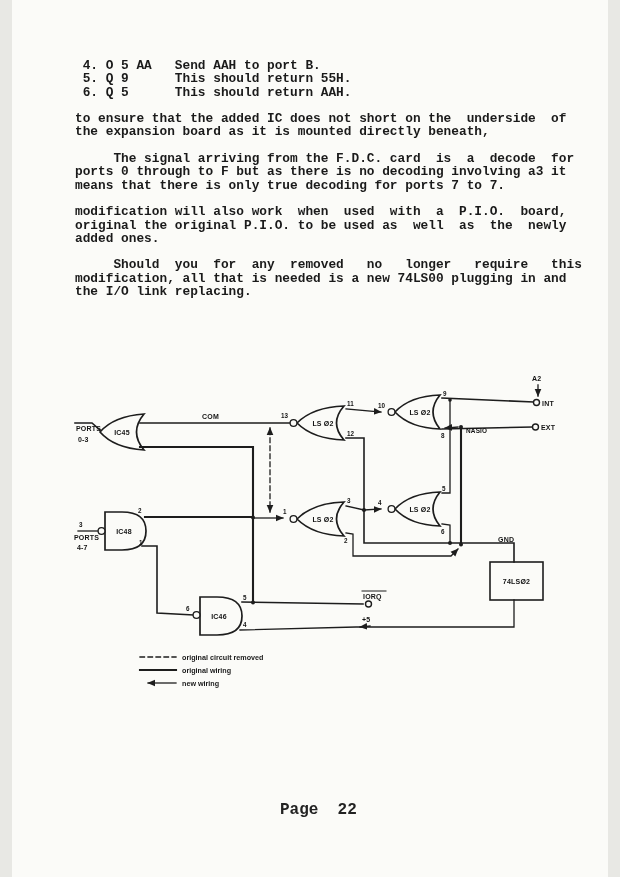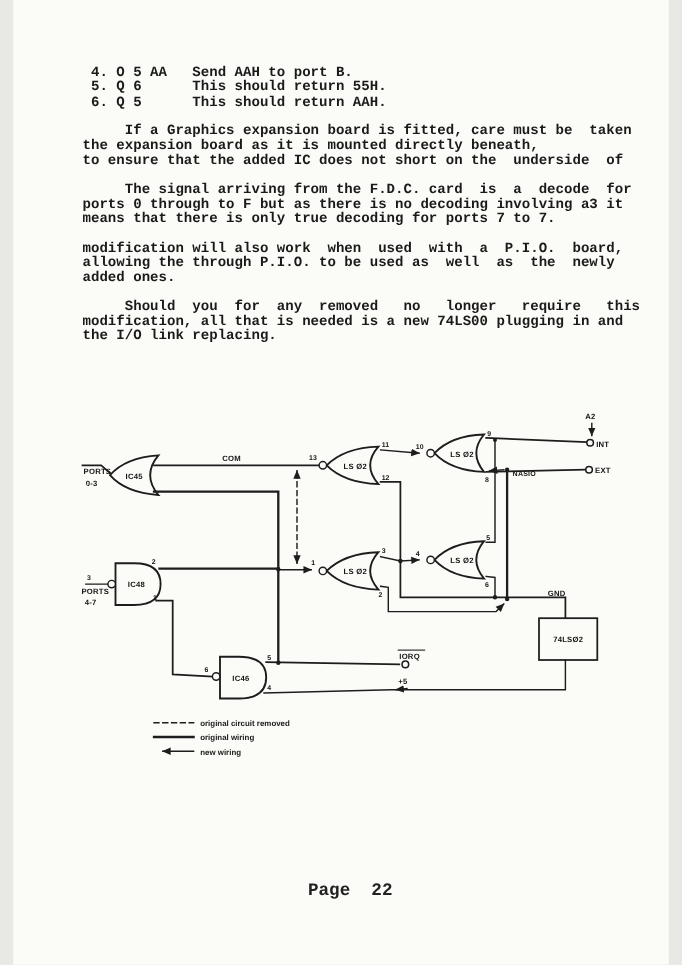--- a/index.html
+++ b/index.html
@@ -35,33 +35,32 @@
        fill:#141414;text-anchor:middle;letter-spacing:.2px;}
   .legtxt{font-family:"Liberation Sans",sans-serif;font-weight:700;font-size:7.2px;fill:#1a1a1a;}
 </style>
 </head>
 <body>
 
 <div class="page">
 
   <div class="body-text">
     <div class="tline"> 4. O 5 AA   Send AAH to port B.</div>
-    <div class="tline"> 5. Q 6      This should return 55H.</div>
+    <div class="tline"> 5. Q 9      This should return 55H.</div>
     <div class="tline"> 6. Q 5      This should return AAH.</div>
     <div class="tline"></div>
-    <div class="tline">     If a Graphics expansion board is fitted, care must be  taken</div>
+    <div class="tline">to ensure that the added IC does not short on the  underside  of</div>
     <div class="tline">the expansion board as it is mounted directly beneath,</div>
-    <div class="tline">to ensure that the added IC does not short on the  underside  of</div>
     <div class="tline"></div>
     <div class="tline">     The signal arriving from the F.D.C. card  is  a  decode  for</div>
     <div class="tline">ports 0 through to F but as there is no decoding involving a3 it</div>
     <div class="tline">means that there is only true decoding for ports 7 to 7.</div>
     <div class="tline"></div>
     <div class="tline">modification will also work  when  used  with  a  P.I.O.  board,</div>
-    <div class="tline">allowing the through P.I.O. to be used as  well  as  the  newly</div>
+    <div class="tline">original the original P.I.O. to be used as  well  as  the  newly</div>
     <div class="tline">added ones.</div>
     <div class="tline"></div>
     <div class="tline">     Should  you  for  any  removed   no   longer   require   this</div>
     <div class="tline">modification, all that is needed is a new 74LS00 plugging in and</div>
     <div class="tline">the I/O link replacing.</div>
   </div>
 
   <svg class="diagram" width="620" height="877" viewBox="0 0 620 877">
     <defs>
       <marker id="arr" markerWidth="7" markerHeight="7" refX="5.5" refY="3" orient="auto">

